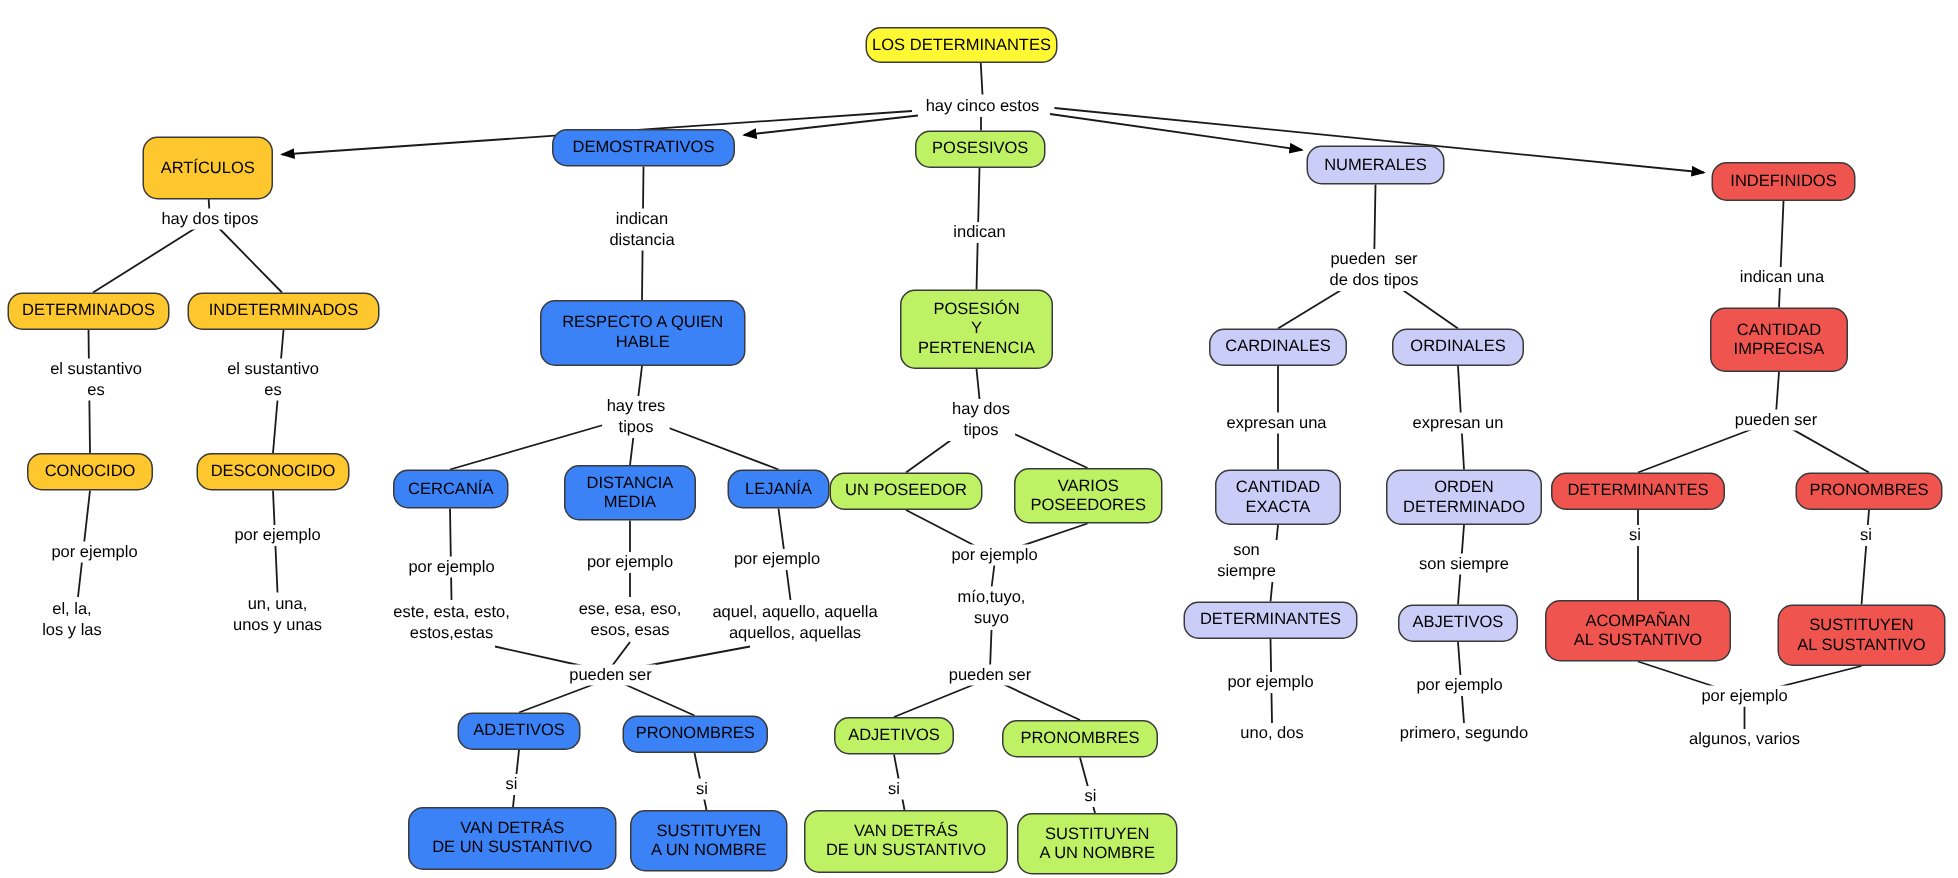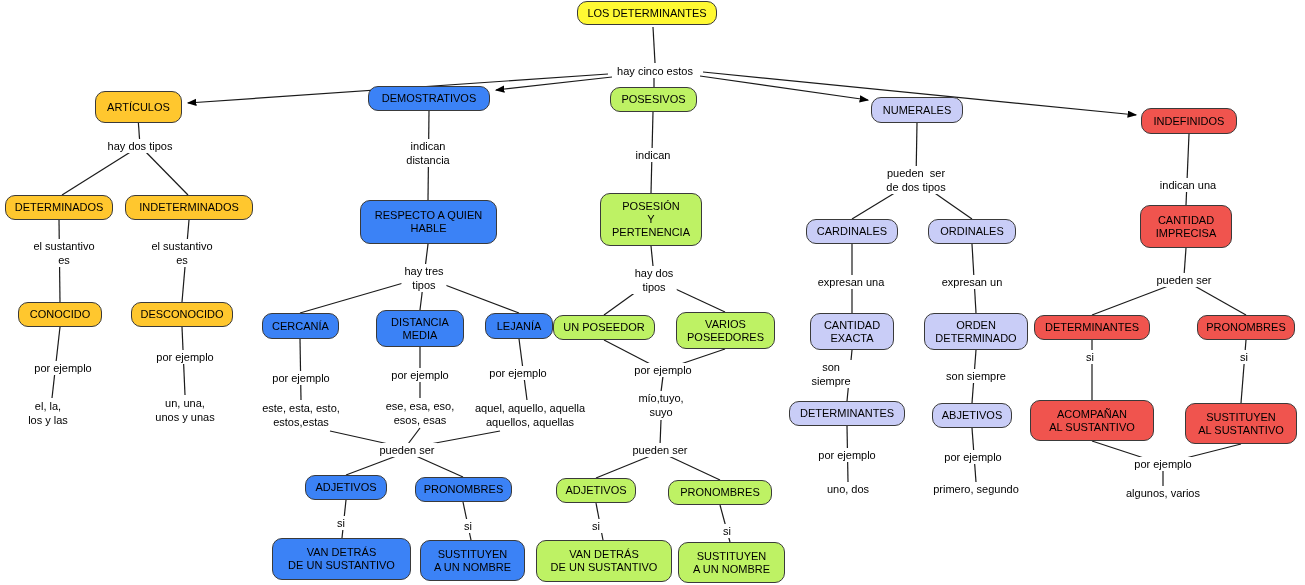--- a/index.html
+++ b/index.html
@@ -106,23 +106,23 @@
       <line x1="1184" y1="280" x2="1092" y2="315"></line>
       <line x1="1184" y1="280" x2="1246" y2="315"></line>
       <line x1="1092" y1="340" x2="1092" y2="400"></line>
       <line x1="1246" y1="340" x2="1241" y2="403"></line>
       <line x1="1092" y1="441" x2="1153" y2="461"></line>
       <line x1="1241" y1="444" x2="1174" y2="461"></line>
       <line x1="1163" y1="471" x2="1163" y2="486"></line>
     </g>
   </svg>
 
-  <div class="node c-root" style="left:577px;top:1px;width:140px;height:24px;">LOS DETERMINANTES</div>
-
-  <div class="node c-art" style="left:95px;top:91px;width:87px;height:32px;">ARTÍCULOS</div>
+  <div class="node c-root" style="left:577px;top:18px;width:128px;height:24px;">LOS DETERMINANTES</div>
+
+  <div class="node c-art" style="left:95px;top:91px;width:87px;height:42px;">ARTÍCULOS</div>
   <div class="node c-art" style="left:5px;top:195px;width:108px;height:25px;">DETERMINADOS</div>
   <div class="node c-art" style="left:125px;top:195px;width:128px;height:25px;">INDETERMINADOS</div>
   <div class="node c-art" style="left:18px;top:302px;width:84px;height:25px;">CONOCIDO</div>
   <div class="node c-art" style="left:131px;top:302px;width:102px;height:25px;">DESCONOCIDO</div>
 
   <div class="node c-dem" style="left:368px;top:86px;width:122px;height:25px;">DEMOSTRATIVOS</div>
   <div class="node c-dem" style="left:360px;top:200px;width:137px;height:44px;">RESPECTO A QUIEN
 HABLE</div>
   <div class="node c-dem" style="left:262px;top:313px;width:77px;height:26px;">CERCANÍA</div>
   <div class="node c-dem" style="left:376px;top:310px;width:88px;height:37px;">DISTANCIA

